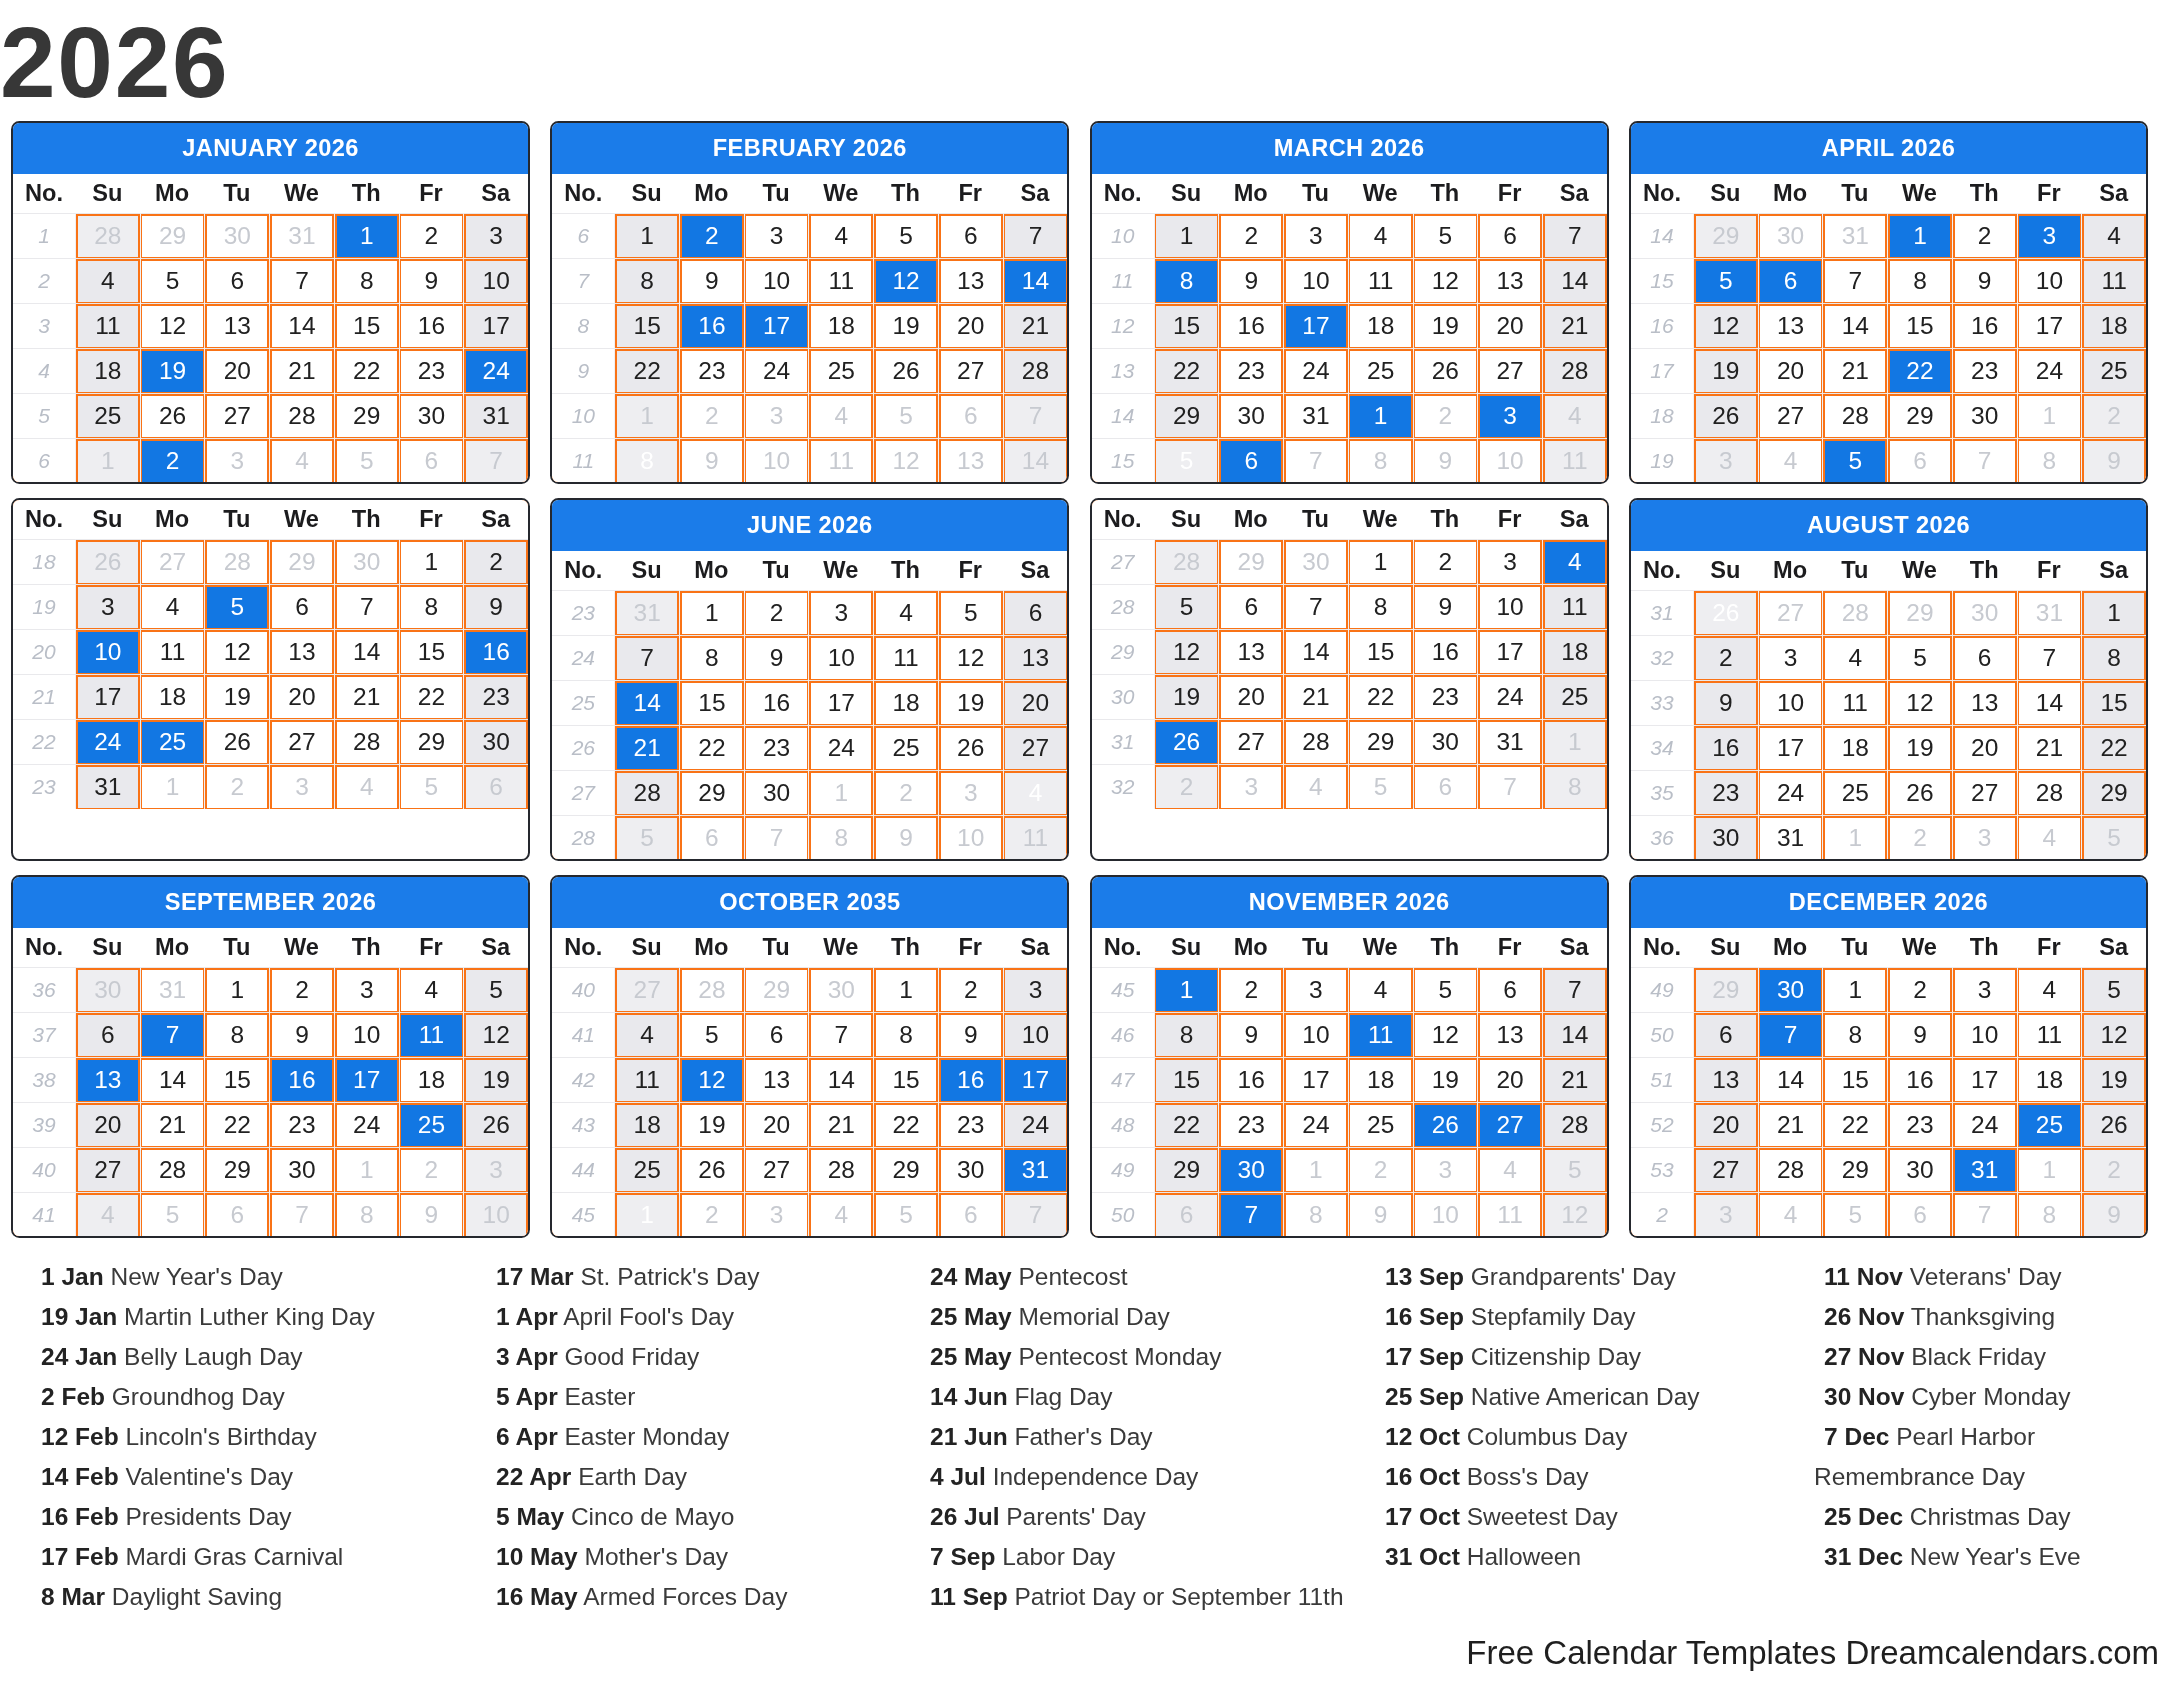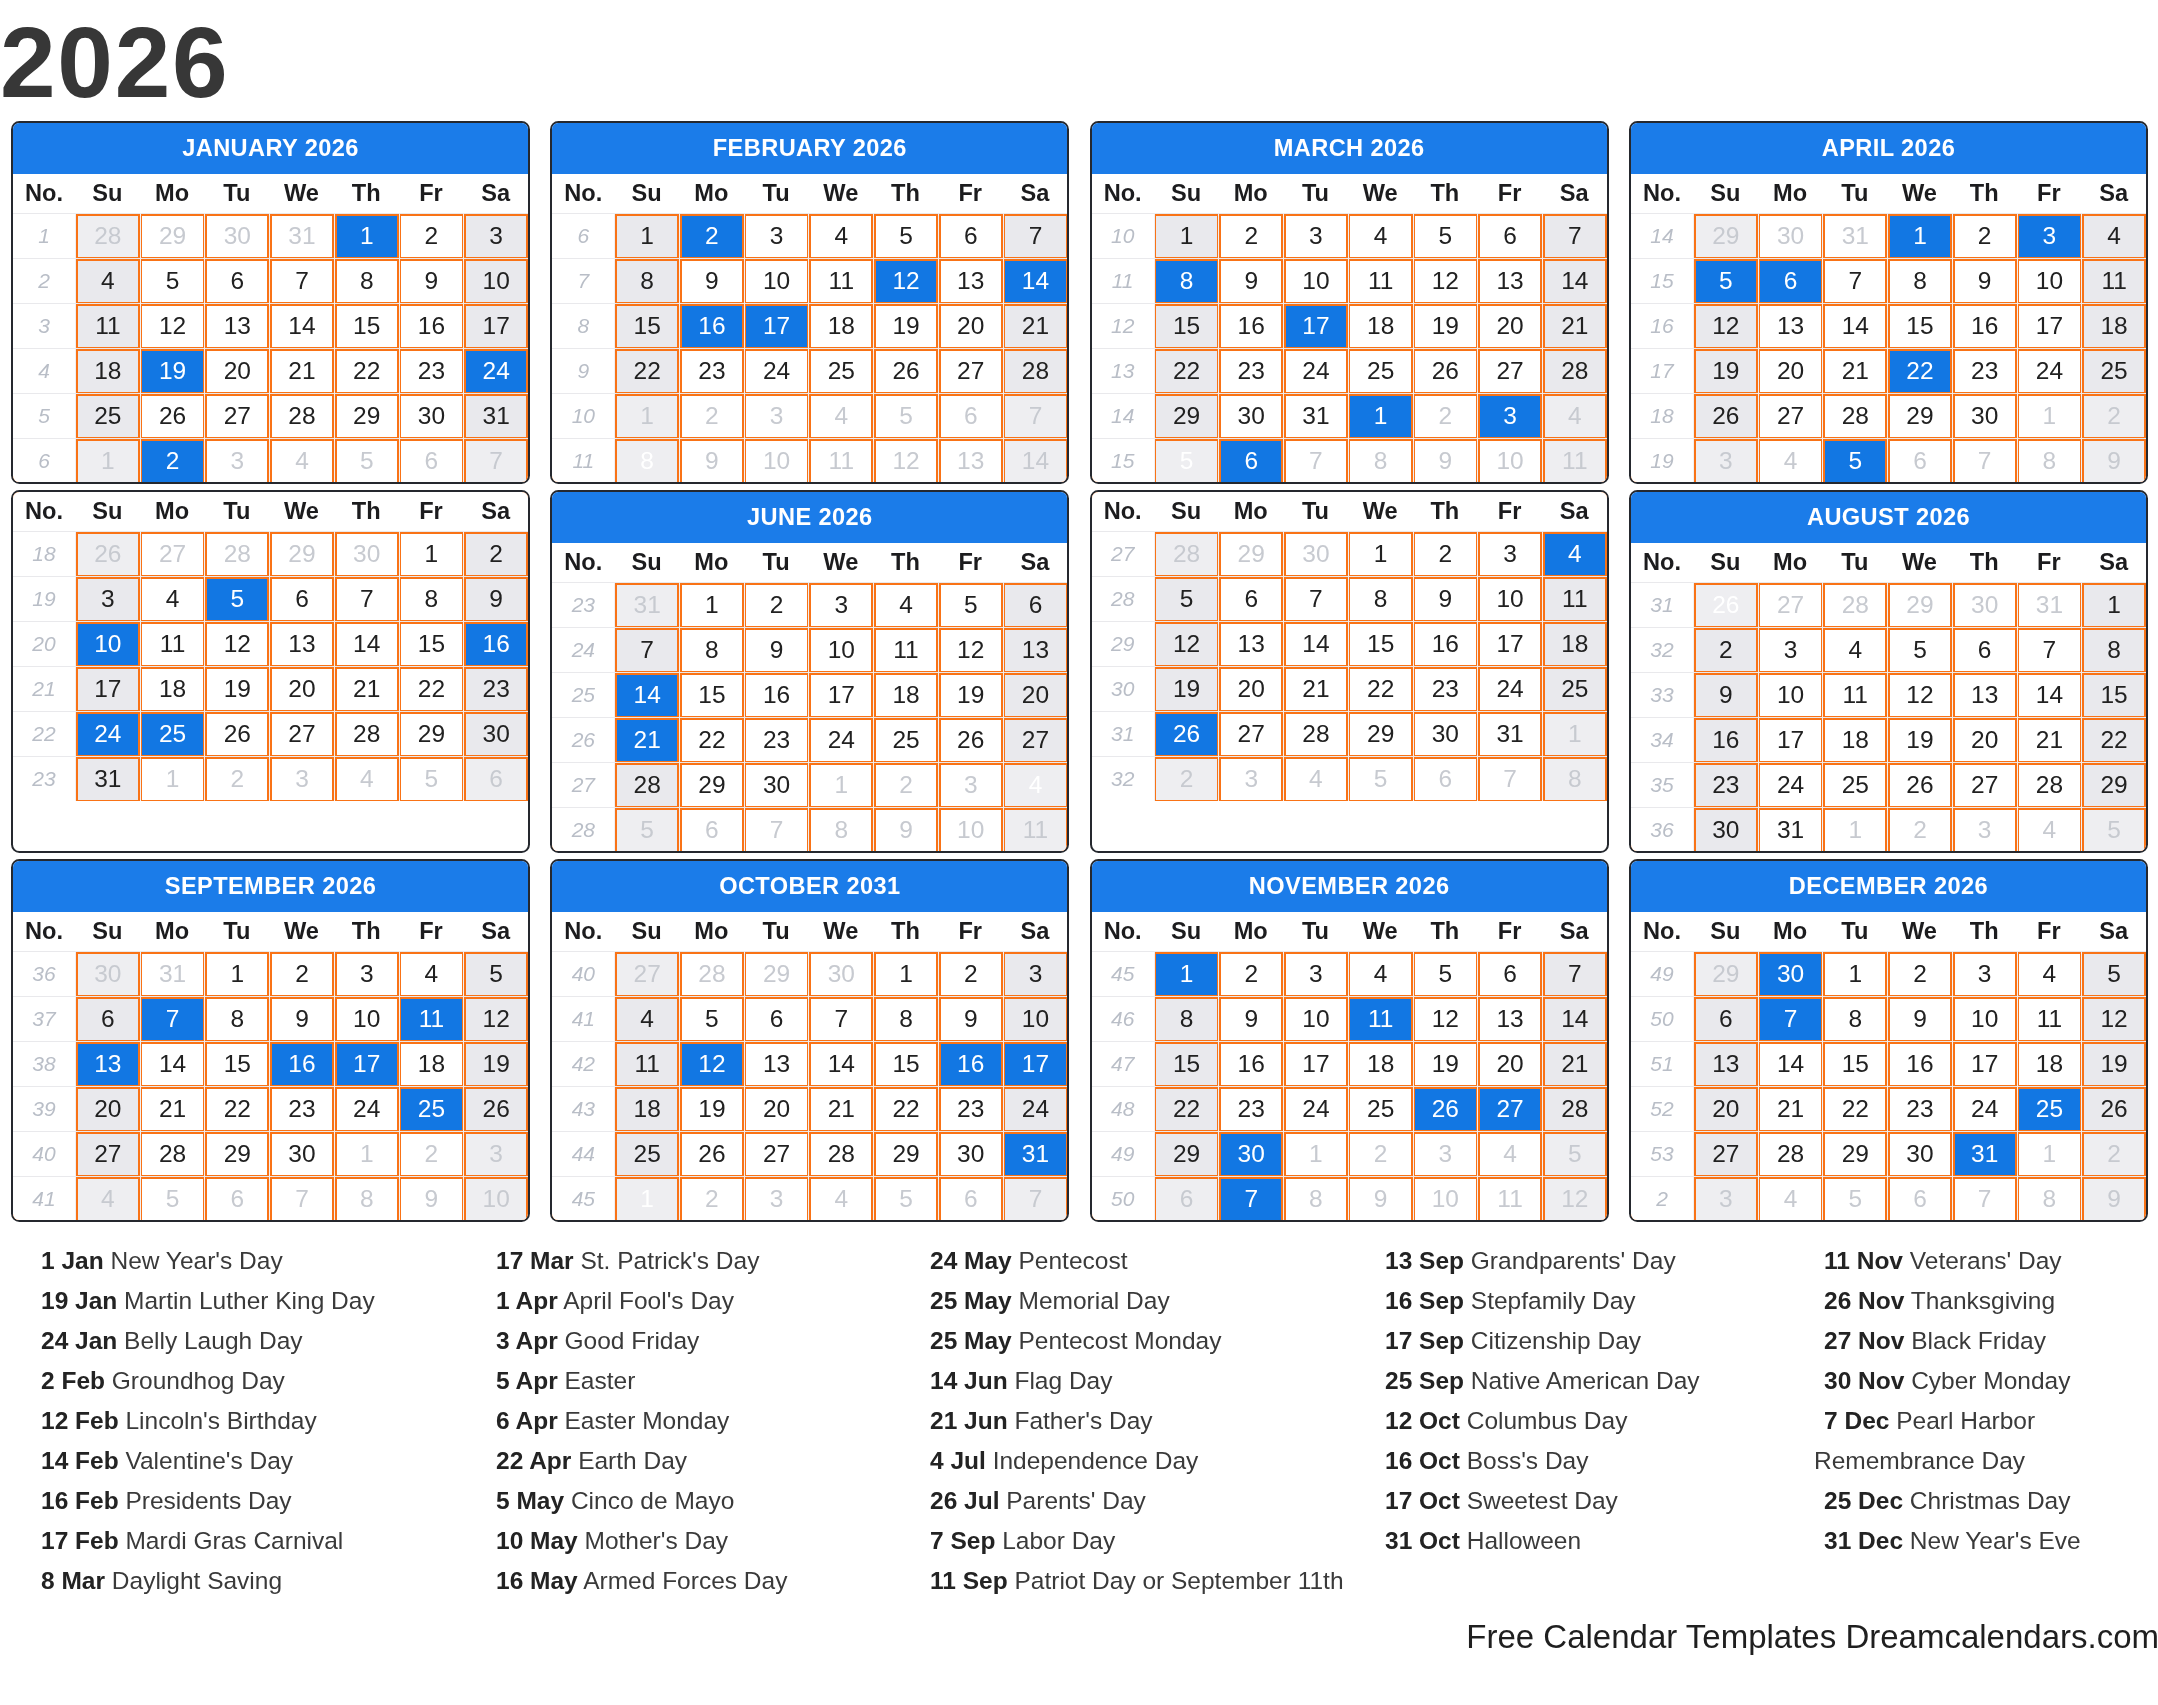--- a/index.html
+++ b/index.html
@@ -13,21 +13,21 @@
     line-height:1.08;
     color:#373737;
     letter-spacing:1.7px;
   }
 
   .months{
     display:flex;
     flex-wrap:wrap;
     justify-content:space-between;
     padding:0 11px;
-    row-gap:6px;
+    row-gap:14px;
   }
   .month{
     width:519px;
     height:363px;
     border:2.5px solid #25282e;
     border-radius:8.4px;
     overflow:hidden;
     background:#ffffff;
     box-sizing:border-box;
   }
@@ -1422,21 +1422,21 @@
         </div>
         <div class="cell om">
           <div class="tile">9</div>
         </div>
         <div class="cell we om">
           <div class="tile">10</div>
         </div>
       </div>
     </div>
     <div class="month">
-      <div class="m-header">OCTOBER 2031</div>
+      <div class="m-header">OCTOBER 2035</div>
       <div class="m-grid">
         <div class="dow">No.</div>
         <div class="dow">Su</div>
         <div class="dow">Mo</div>
         <div class="dow">Tu</div>
         <div class="dow">We</div>
         <div class="dow">Th</div>
         <div class="dow">Fr</div>
         <div class="dow">Sa</div>
         <div class="wn">40</div>

